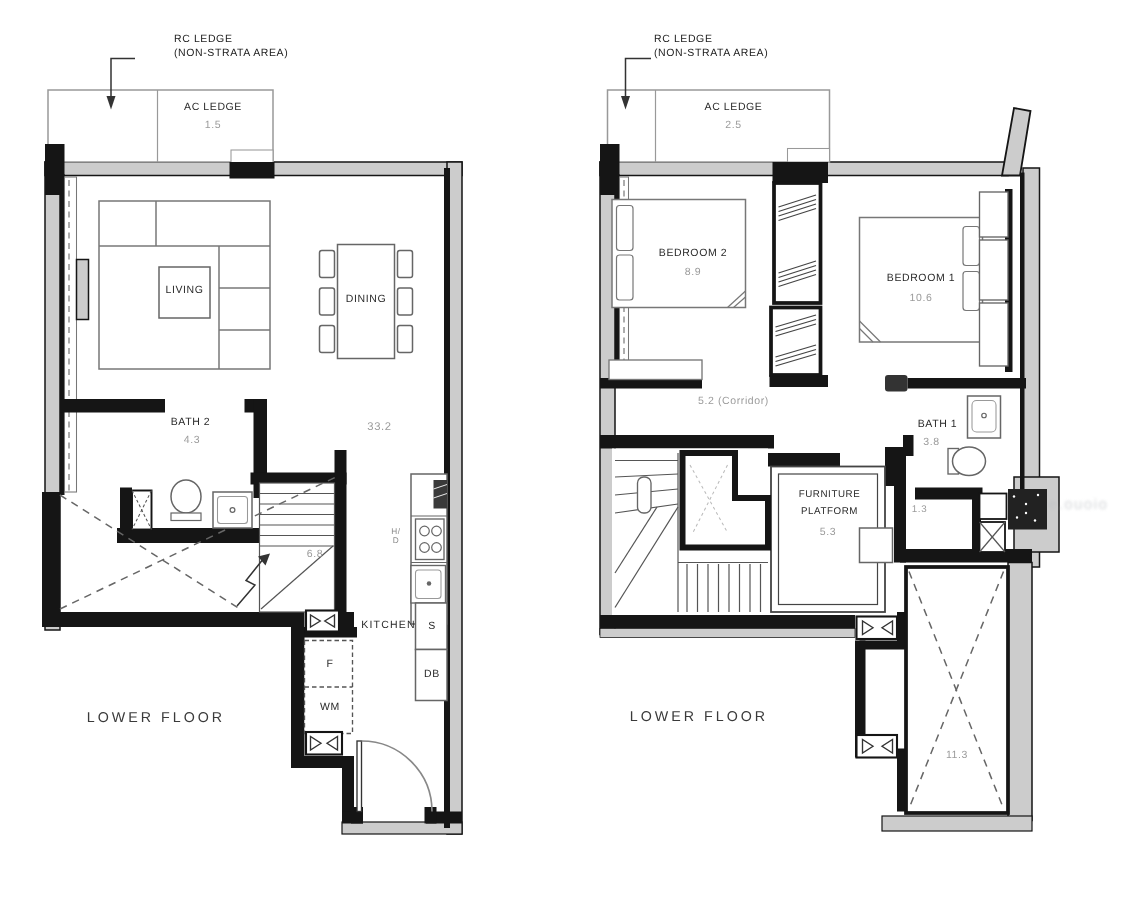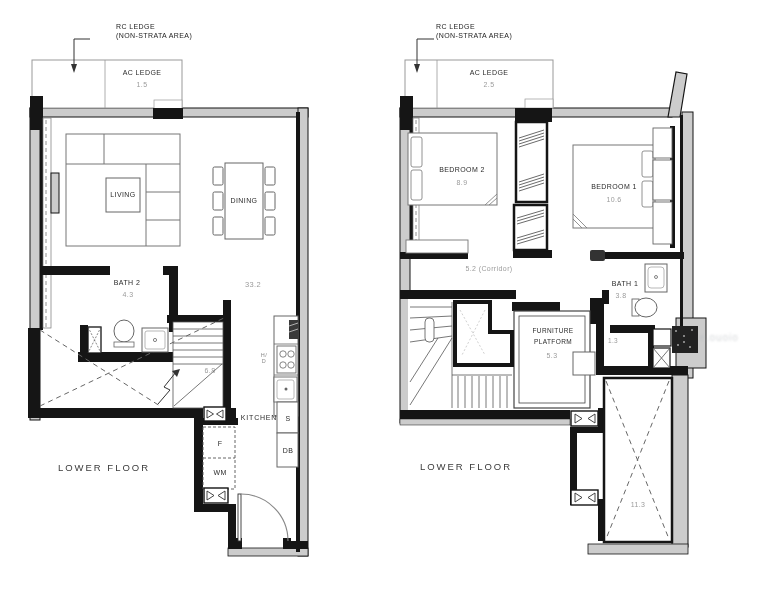--- a/index.html
+++ b/index.html
@@ -3,21 +3,21 @@
 <meta charset="utf-8">
 <style>
   html,body{margin:0;padding:0;background:#ffffff;}
   #plan{position:relative;width:762px;height:600px;background:#ffffff;overflow:hidden;
         font-family:"Liberation Sans",sans-serif;}
   #plan svg{position:absolute;left:0;top:0;}
   .lbl{position:absolute;transform:translate(-50%,-50%);white-space:nowrap;
        color:#2a2a2a;font-size:7px;letter-spacing:.4px;text-align:center;}
   .area{color:#9b9b9b;}
   .note{transform:none;text-align:left;line-height:9px;font-size:7px;color:#222;}
-  .floor-name{font-size:9.5px;letter-spacing:2px;color:#3a3a3a;}
+  .floor-name{font-size:9.5px;letter-spacing:2px;color:#3a3a3a;margin-top:12px;}
   .tiny{font-size:5.5px;color:#8a8a8a;line-height:6px;}
   .watermark{color:#b9bdc1;opacity:.6;filter:blur(1px);font-size:10px;letter-spacing:1px;}
 </style>
 </head>
 <body>
 
 <div id="plan">
 
 <svg width="762" height="600" viewBox="0 0 762 600">
 

